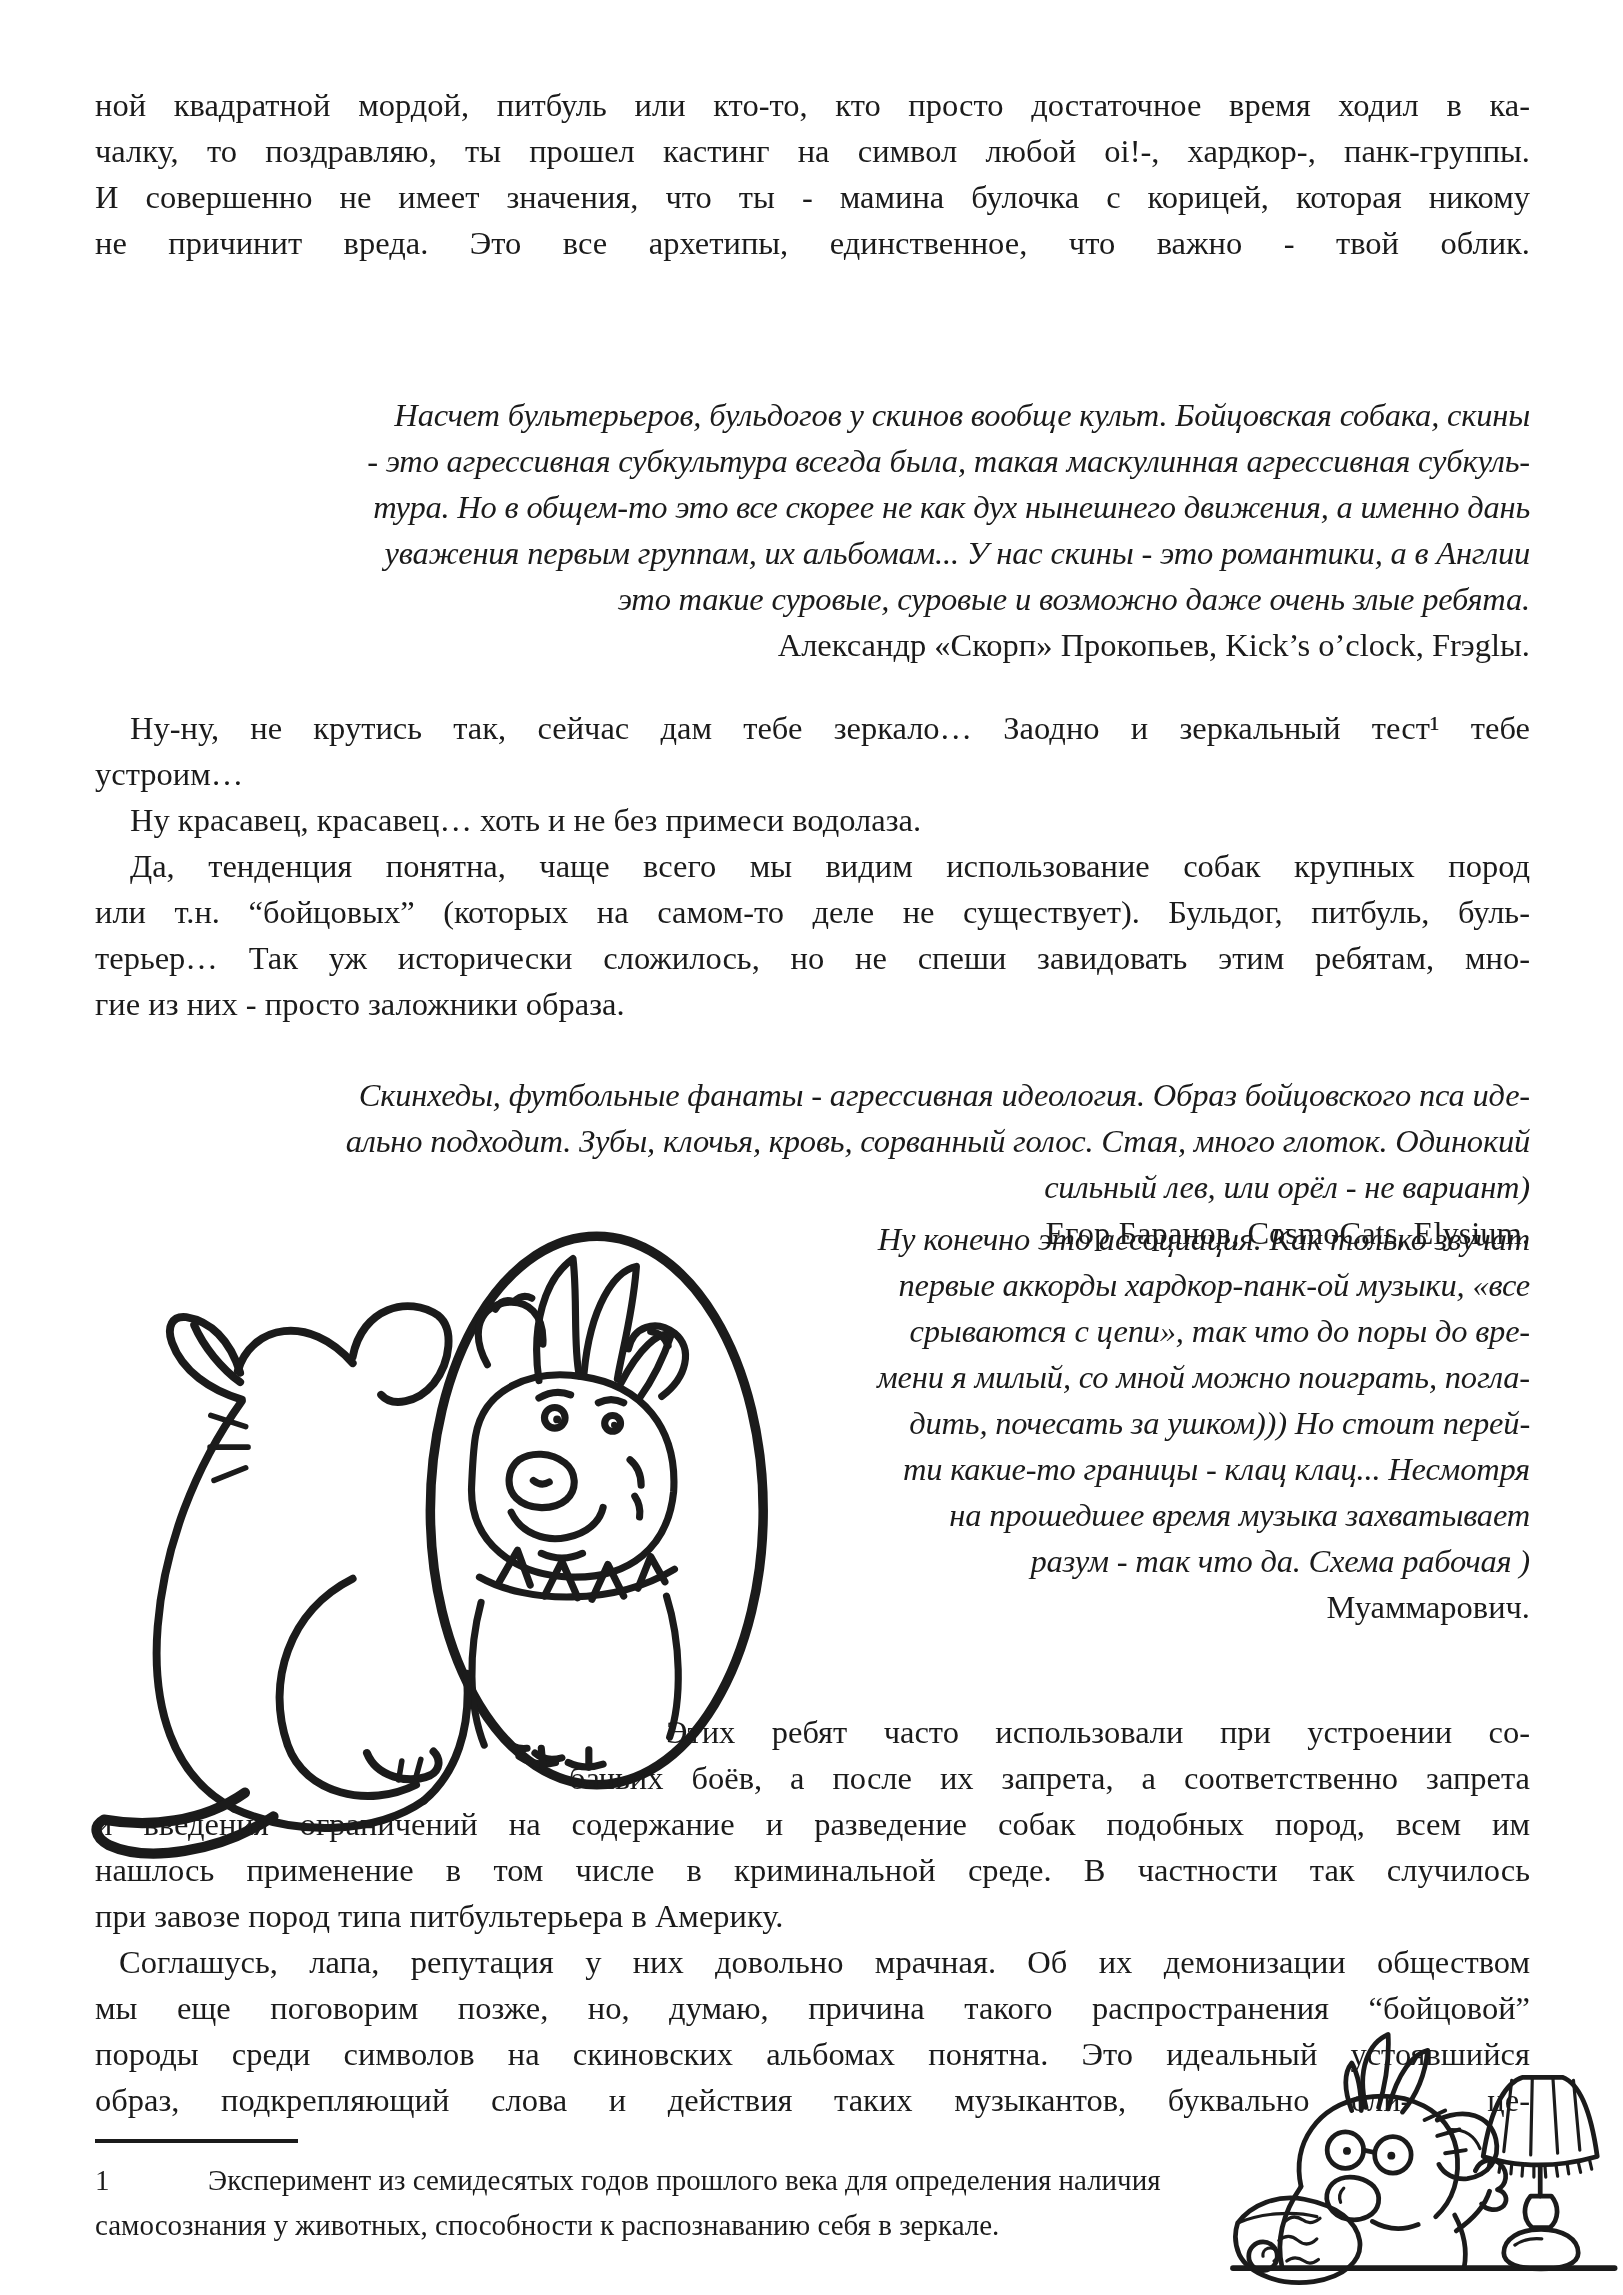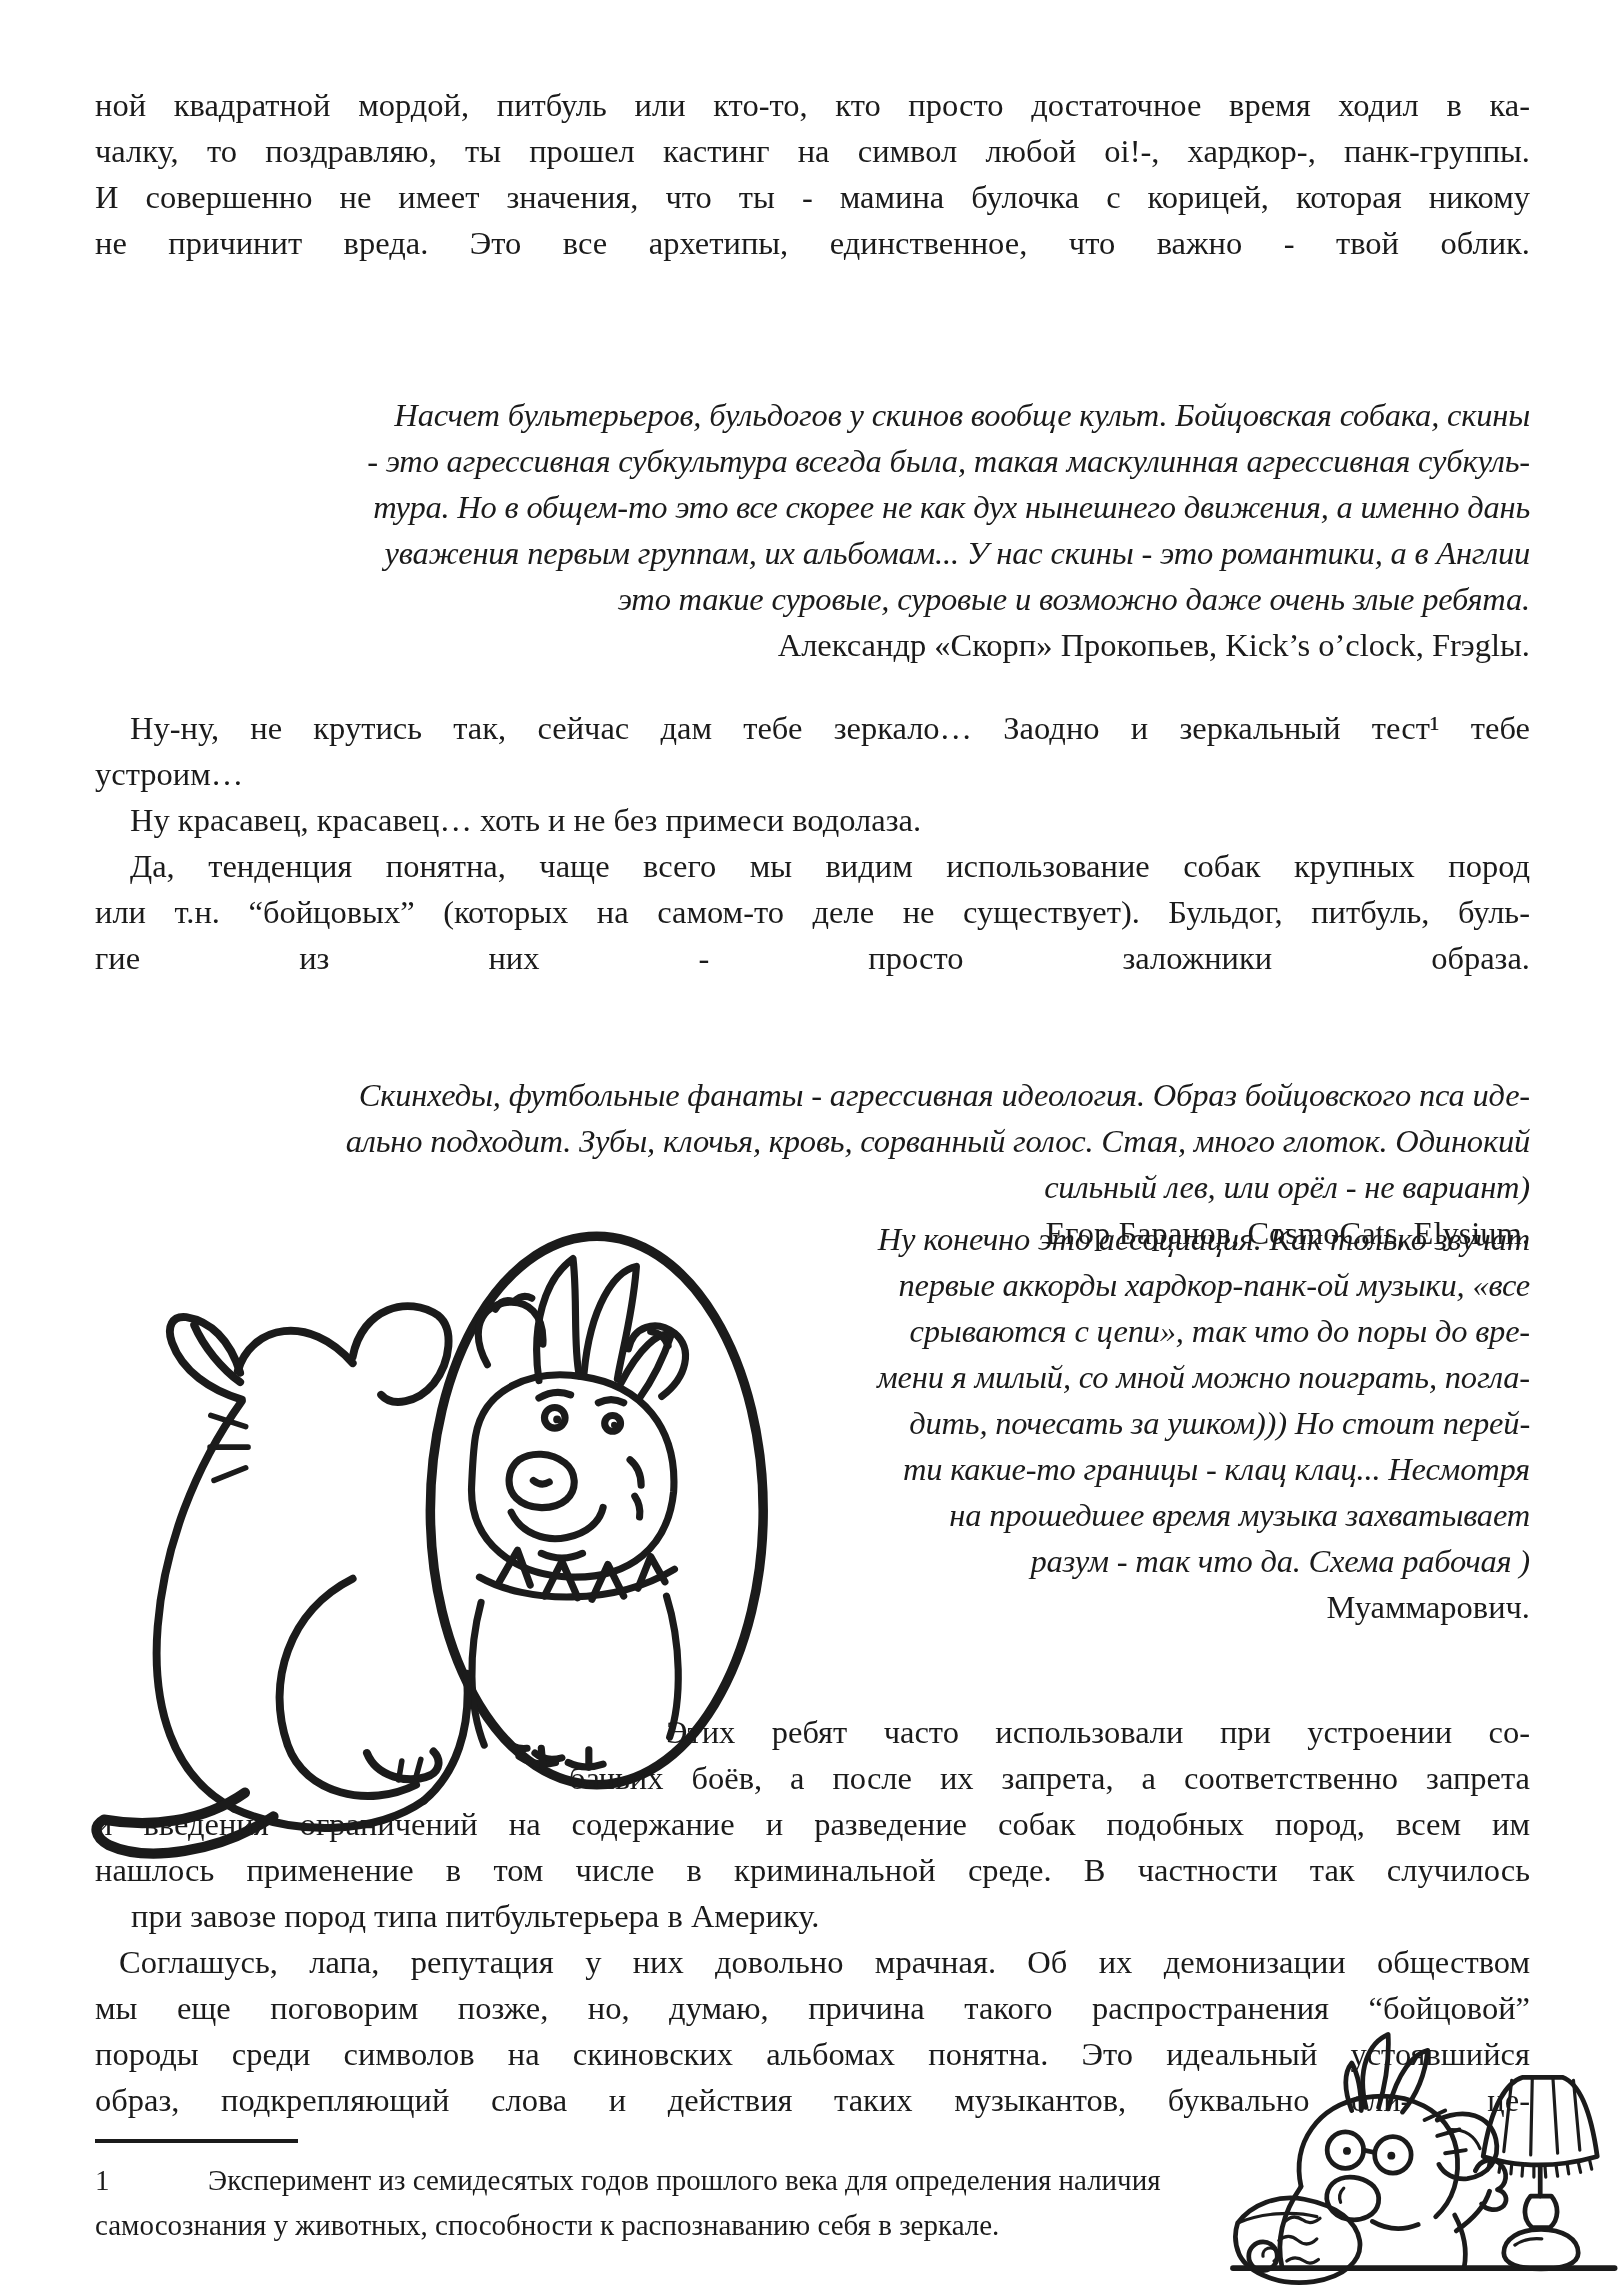--- a/index.html
+++ b/index.html
@@ -14,21 +14,21 @@
   .just .line{text-align:justify;text-align-last:justify;}
   
   .epigraph .line{text-align:right;text-align-last:right;font-style:italic;letter-spacing:-0.2px;}
   .attr-line{line-height:46px;height:46px;text-align:right;font-style:normal;}
   
   #p1 .line:nth-child(5){text-align-last:left;}
   #d1 .line:nth-child(1),#d1 .line:nth-child(3),#d1 .line:nth-child(4){text-indent:35px;}
   #d1 .line:nth-child(2),#d1 .line:nth-child(3),#d1 .line:nth-child(7){text-align-last:left;}
   #p2 .line:nth-child(1){margin-left:571px;}
   #p2 .line:nth-child(2){margin-left:474px;}
-  #p2 .line:nth-child(5){text-align-last:left;margin-left:36px;}
+  #p2 .line:nth-child(5){text-align-last:left;}
   #p3 .line:nth-child(1){text-indent:24px;}
   .tail-line{line-height:46px;height:46px;text-align:justify;text-align-last:justify;}
   .tail-spacer{display:inline-block;width:76px;}
   
   .fn-rule{position:absolute;left:95px;top:2139px;width:203px;height:4px;background:#1b1b1b;z-index:2;}
   #footnote{top:2158px;font-size:29px;}
   #footnote .line{line-height:45px;height:45px;text-align:right;text-align-last:left;}
   #footnote .fn-lines .line:first-child{padding-left:113px;}
   .fn-marker{position:absolute;left:0;top:0;line-height:45px;}
   
@@ -57,20 +57,21 @@
     </div>
   <div class="attr-line">Александр «Скорп» Прокопьев, Kick’s o’clock, Frэglы.</div>
 </div>
 
 <div class="block just" id="d1" style="top:705px">
     <div class="line">Ну-ну, не крутись так, сейчас дам тебе зеркало… Заодно и зеркальный тест¹ тебе</div>
     <div class="line">устроим…</div>
     <div class="line">Ну красавец, красавец… хоть и не без примеси водолаза.</div>
     <div class="line">Да, тенденция понятна, чаще всего мы видим использование собак крупных пород</div>
     <div class="line">или т.н. “бойцовых” (которых на самом-то деле не существует). Бульдог, питбуль, буль-</div>
+    <div class="line">терьер… Так уж исторически сложилось, но не спеши завидовать этим ребятам, мно-</div>
     <div class="line">гие из них - просто заложники образа.</div>
   </div>
 
 <div class="block epigraph" id="q2" style="top:1072px">
   <div>
       <div class="line">Скинхеды, футбольные фанаты - агрессивная идеология. Образ бойцовского пса иде-</div>
       <div class="line">ально подходит. Зубы, клочья, кровь, сорванный голос. Стая, много глоток. Одинокий</div>
       <div class="line">сильный лев, или орёл - не вариант)</div>
     </div>
   <div class="attr-line">Егор Баранов, CosmoCats, Elysium.</div>

